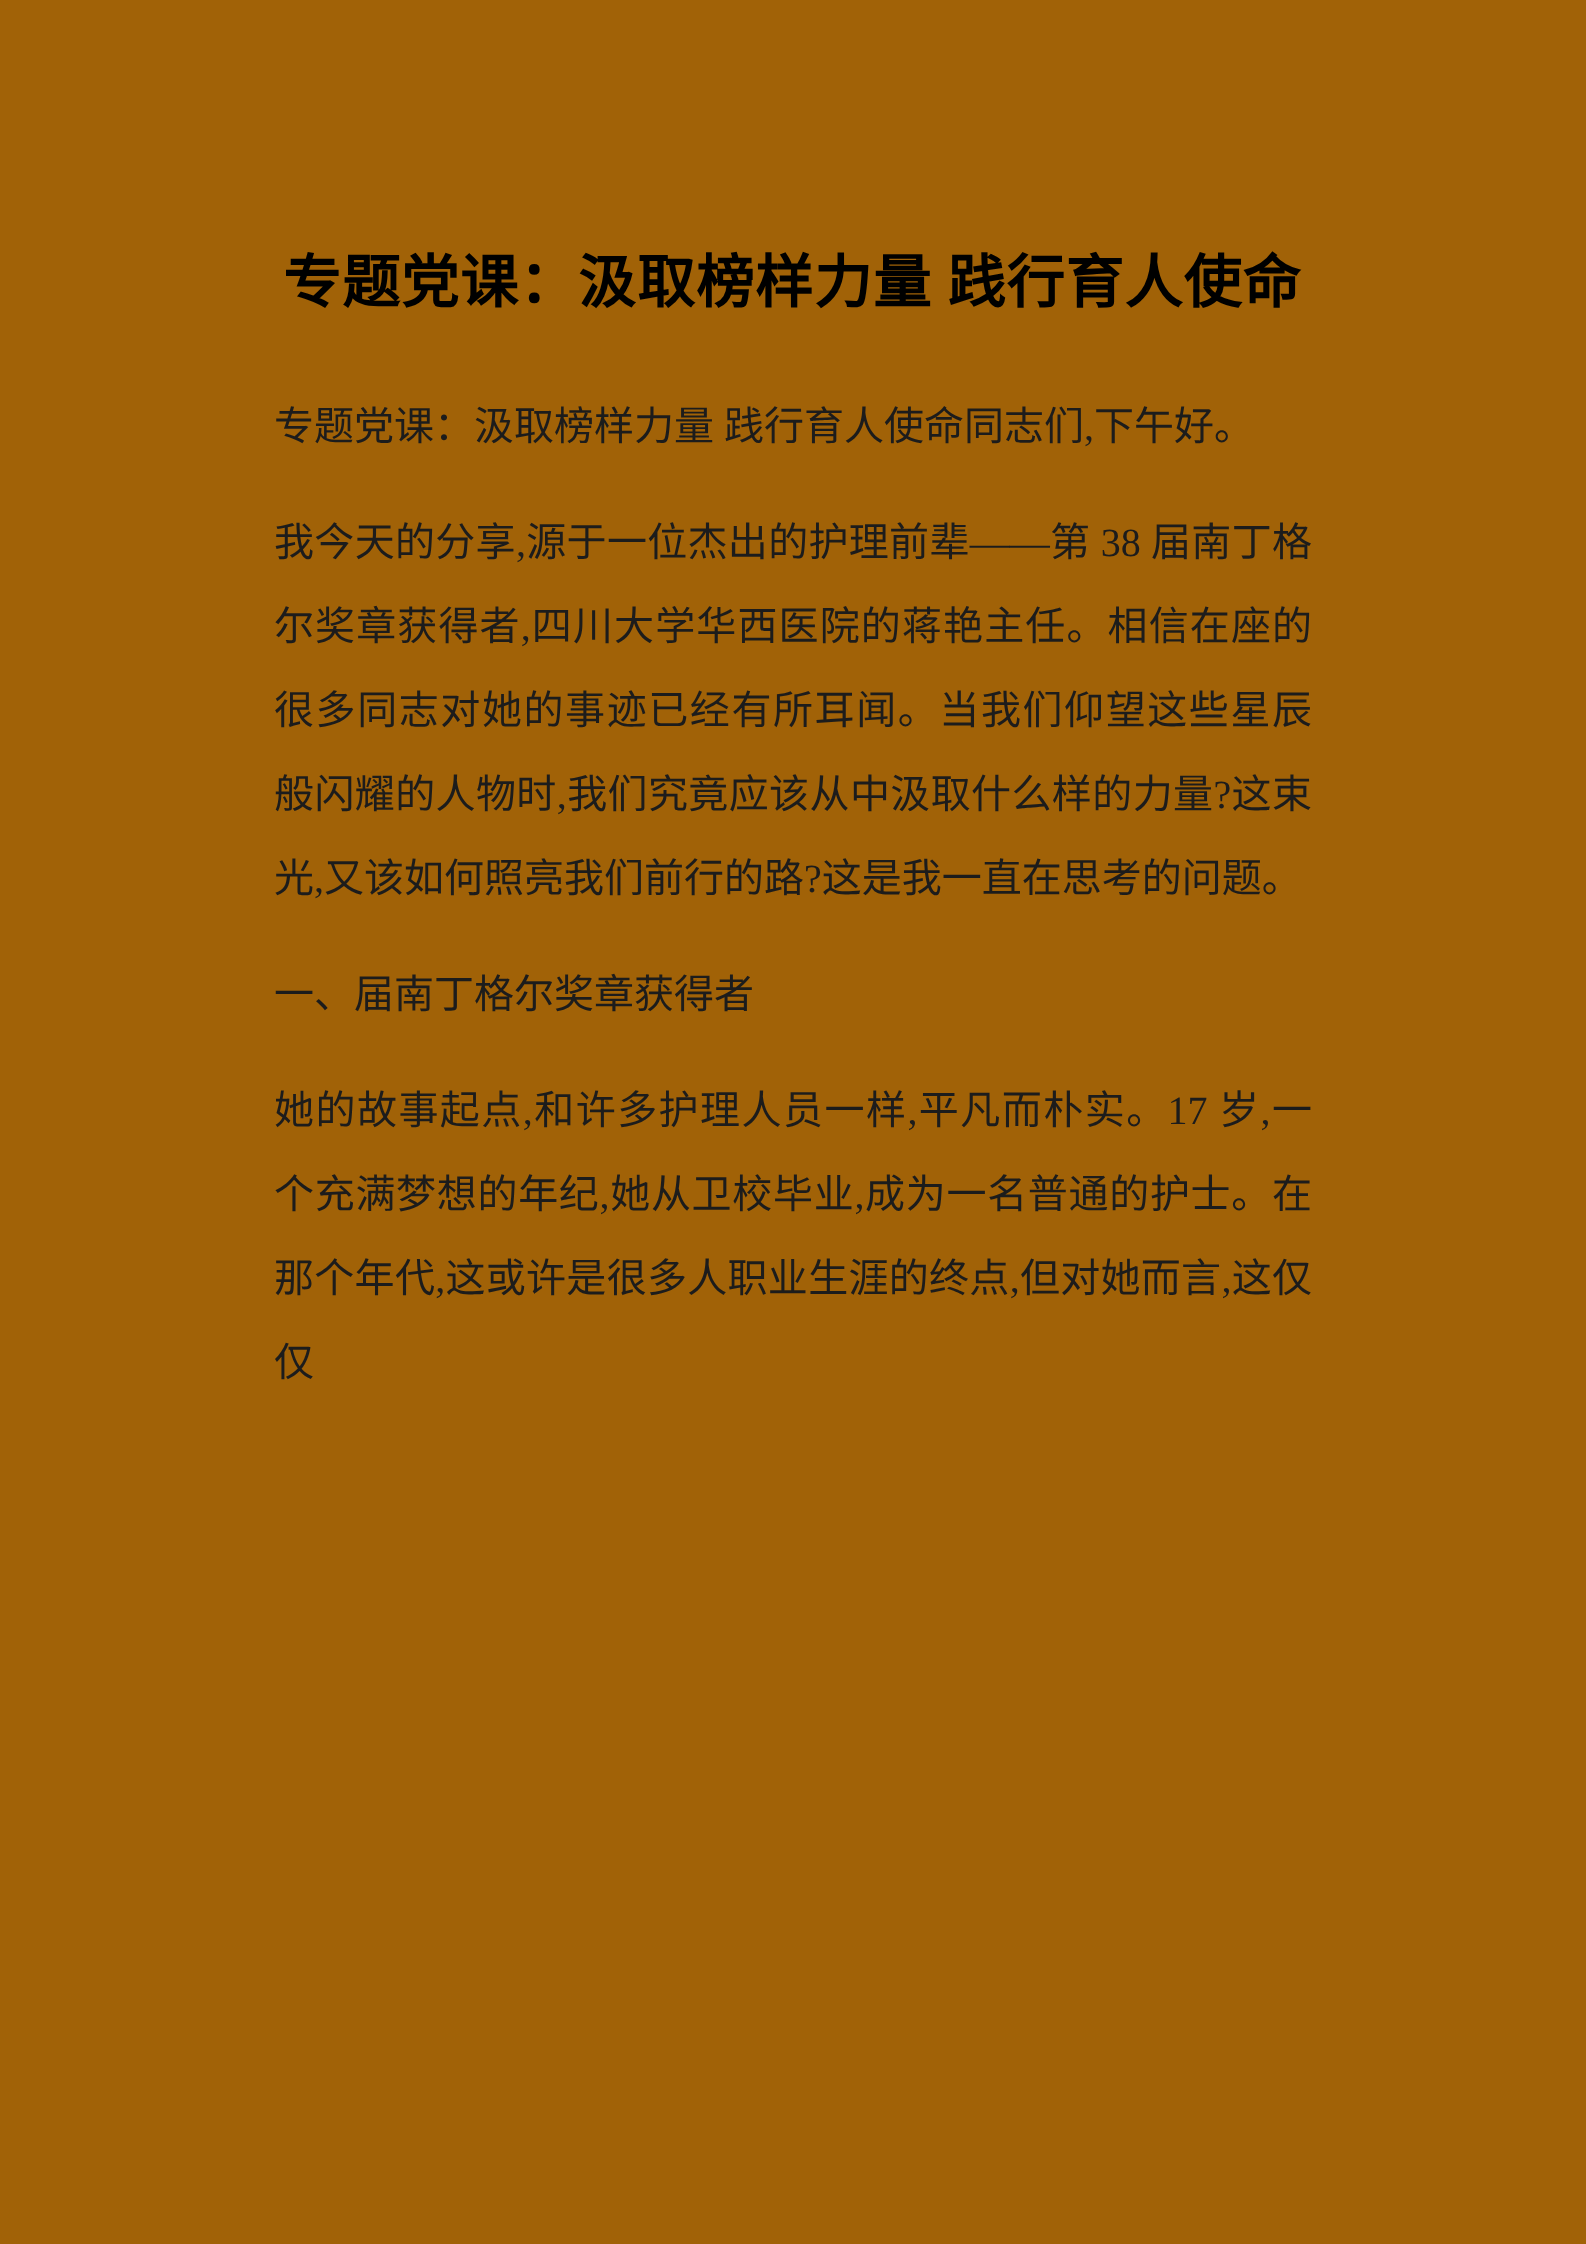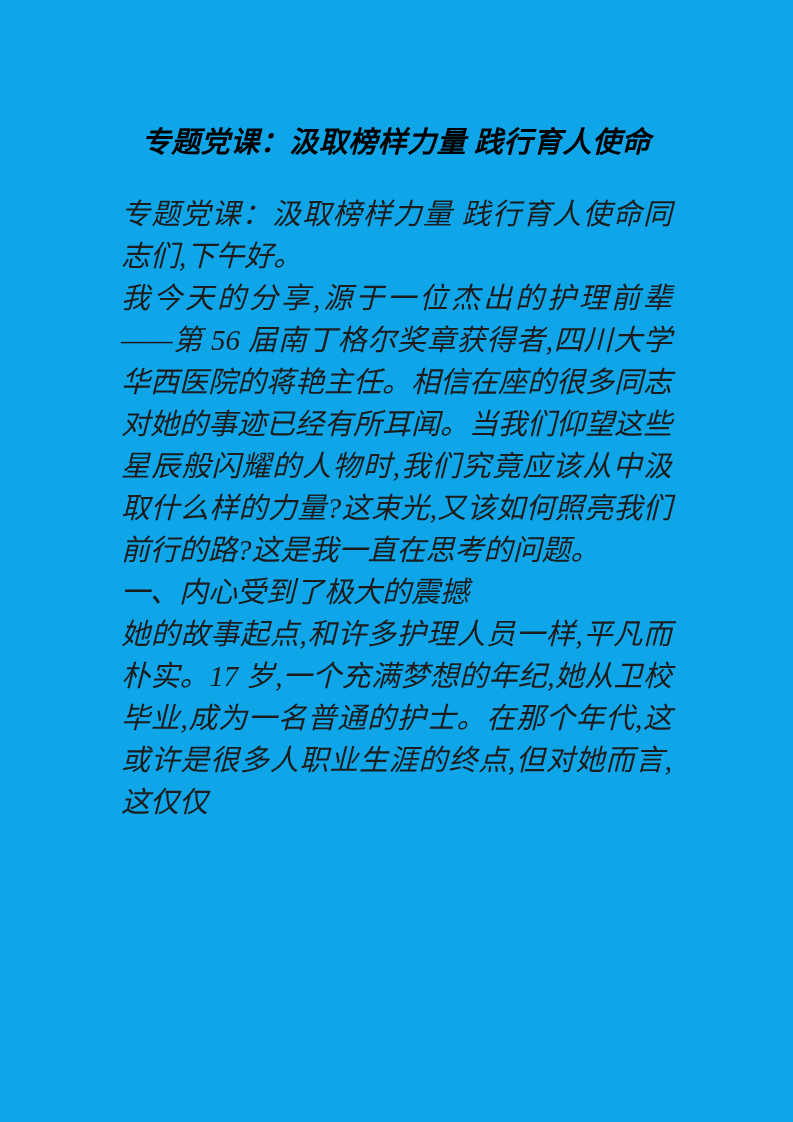--- a/index.html
+++ b/index.html
@@ -12,53 +12,52 @@
     height: 1122px;
     overflow: hidden;
     font-family: "Liberation Serif", "DejaVu Serif", serif;
     color: #000000;
   }
   .page {
     box-sizing: border-box;
     width: 793px;
     height: 1122px;
     padding: 123px 121px 0 121px;
-    background: #0ea5e9;
-    font-style: italic;
+    background: #a16207;
   }
   .doc-title {
     margin: 0 0 32px 0;
     font-size: 29px;
     font-weight: bold;
     line-height: 38px;
     text-align: center;
     color: #000000;
     letter-spacing: 0.5px;
   }
   .para {
-    margin: 0;
-    font-size: 29px;
+    margin: 16px;
+    font-size: 20px;
     line-height: 42px;
     text-align: justify;
     text-justify: inter-ideograph;
     color: #1c1c1c;
     font-weight: normal;
   }
   .section-heading {
     font-weight: normal;
   }
 </style>
 </head>
 <body>
 
 <div class="page">
   <h1 class="doc-title">专题党课：汲取榜样力量 践行育人使命</h1>
 
   <p class="para">专题党课：汲取榜样力量 践行育人使命同志们,下午好。</p>
 
 
-  <p class="para">我今天的分享,源于一位杰出的护理前辈——第 56 届南丁格尔奖章获得者,四川大学华西医院的蒋艳主任。相信在座的很多同志对她的事迹已经有所耳闻。当我们仰望这些星辰般闪耀的人物时,我们究竟应该从中汲取什么样的力量?这束光,又该如何照亮我们前行的路?这是我一直在思考的问题。</p>
+  <p class="para">我今天的分享,源于一位杰出的护理前辈——第 38 届南丁格尔奖章获得者,四川大学华西医院的蒋艳主任。相信在座的很多同志对她的事迹已经有所耳闻。当我们仰望这些星辰般闪耀的人物时,我们究竟应该从中汲取什么样的力量?这束光,又该如何照亮我们前行的路?这是我一直在思考的问题。</p>
 
-  <h2 class="para section-heading">一、内心受到了极大的震撼</h2>
+  <h2 class="para section-heading">一、届南丁格尔奖章获得者</h2>
 
 
   <p class="para">她的故事起点,和许多护理人员一样,平凡而朴实。17 岁,一个充满梦想的年纪,她从卫校毕业,成为一名普通的护士。在那个年代,这或许是很多人职业生涯的终点,但对她而言,这仅仅</p>
 </div>
 
 </body></html>

